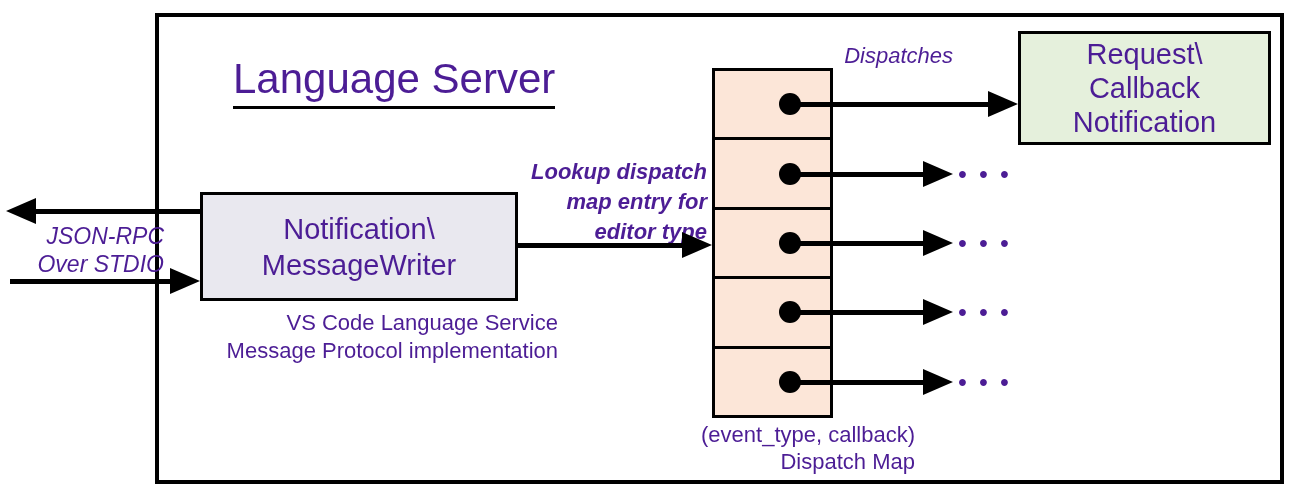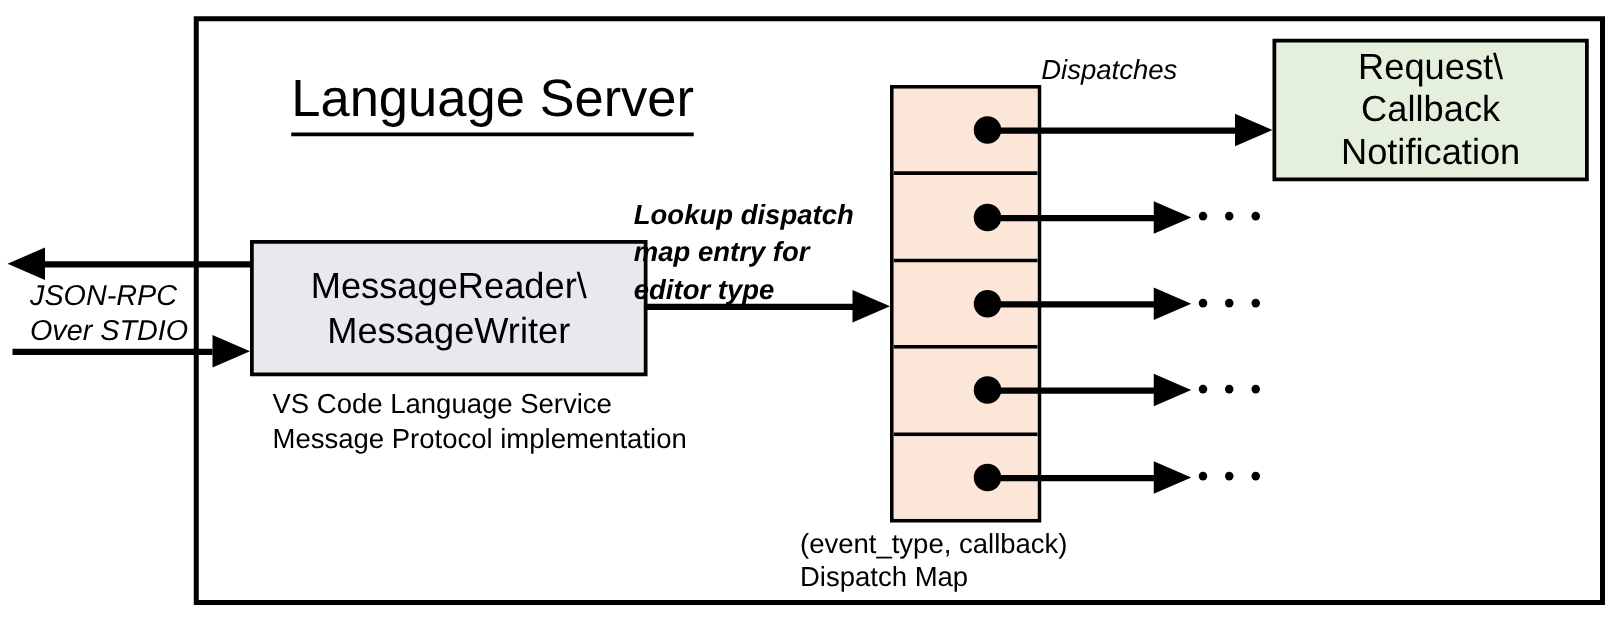--- a/index.html
+++ b/index.html
@@ -1,18 +1,18 @@
 <!DOCTYPE html>
 <html style="--mr-fill: #e9e8ef; --cell-fill: #fce6d8; --cb-fill: #e5f0dc;"><head>
 <meta charset="utf-8">
 <style>
   html,body { margin:0; padding:0; background:#fff; }
   .canvas {
     position:relative; width:1291px; height:494px;
-    font-family:"Liberation Sans", sans-serif; color:#000000; overflow:hidden;
+    font-family:"Liberation Sans", sans-serif; color:#4c1d95; overflow:hidden;
     background:#fff;
   }
   .outer-box {
     position:absolute; left:155px; top:13px; width:1129px; height:471px;
     border:4px solid #000; box-sizing:border-box; background:#fff;
   }
   .title {
     position:absolute; left:233px; top:55px; font-size:42px; font-weight:400;
     border-bottom:3px solid #000; padding-bottom:3px; white-space:nowrap;
   }
@@ -20,21 +20,21 @@
   .ah-right {
     position:absolute; width:0; height:0;
     border-top:13px solid transparent; border-bottom:13px solid transparent;
     border-left:30px solid #000;
   }
   .ah-left {
     position:absolute; width:0; height:0;
     border-top:13px solid transparent; border-bottom:13px solid transparent;
     border-right:30px solid #000;
   }
-  .label { position:absolute; text-align:left; font-size:22px; line-height:28px; }
+  .label { position:absolute; text-align:right; font-size:22px; line-height:28px; }
   .italic { font-style:italic; }
   .node {
     position:absolute; border:3px solid #000; box-sizing:border-box;
     display:flex; flex-direction:column; align-items:center; justify-content:center;
     text-align:center;
   }
   .node-msg { left:200px; top:192px; width:318px; height:109px;
     background:var(--mr-fill,#e9e8ef); font-size:29px; line-height:36px; }
   .node-cb { left:1018px; top:31px; width:253px; height:114px;
     background:var(--cb-fill,#e5f0dc); font-size:29px; line-height:34px; }
@@ -65,21 +65,21 @@
   <div class="ah-left" style="left:6px; top:198px;"></div>
   <div class="hline" style="left:10px; top:279px; width:160px;"></div>
   <div class="ah-right" style="left:170px; top:268px;"></div>
 
   <div class="label italic" style="left:24px; top:222px; width:140px; font-size:23px;">
     <div>JSON-RPC</div>
     <div>Over STDIO</div>
   </div>
 
   <div class="node node-msg">
-    <div>MessageReader\</div>
+    <div>Notification\</div>
     <div>MessageWriter</div>
   </div>
   <div class="label" style="left:218px; top:309px; width:340px;">
     <div>VS Code Language Service</div>
     <div>Message Protocol implementation</div>
   </div>
 
   <div class="label italic" style="left:507px; top:157px; width:200px; line-height:30px;font-weight:bold;">
     <div>Lookup dispatch</div>
     <div>map entry for</div>

